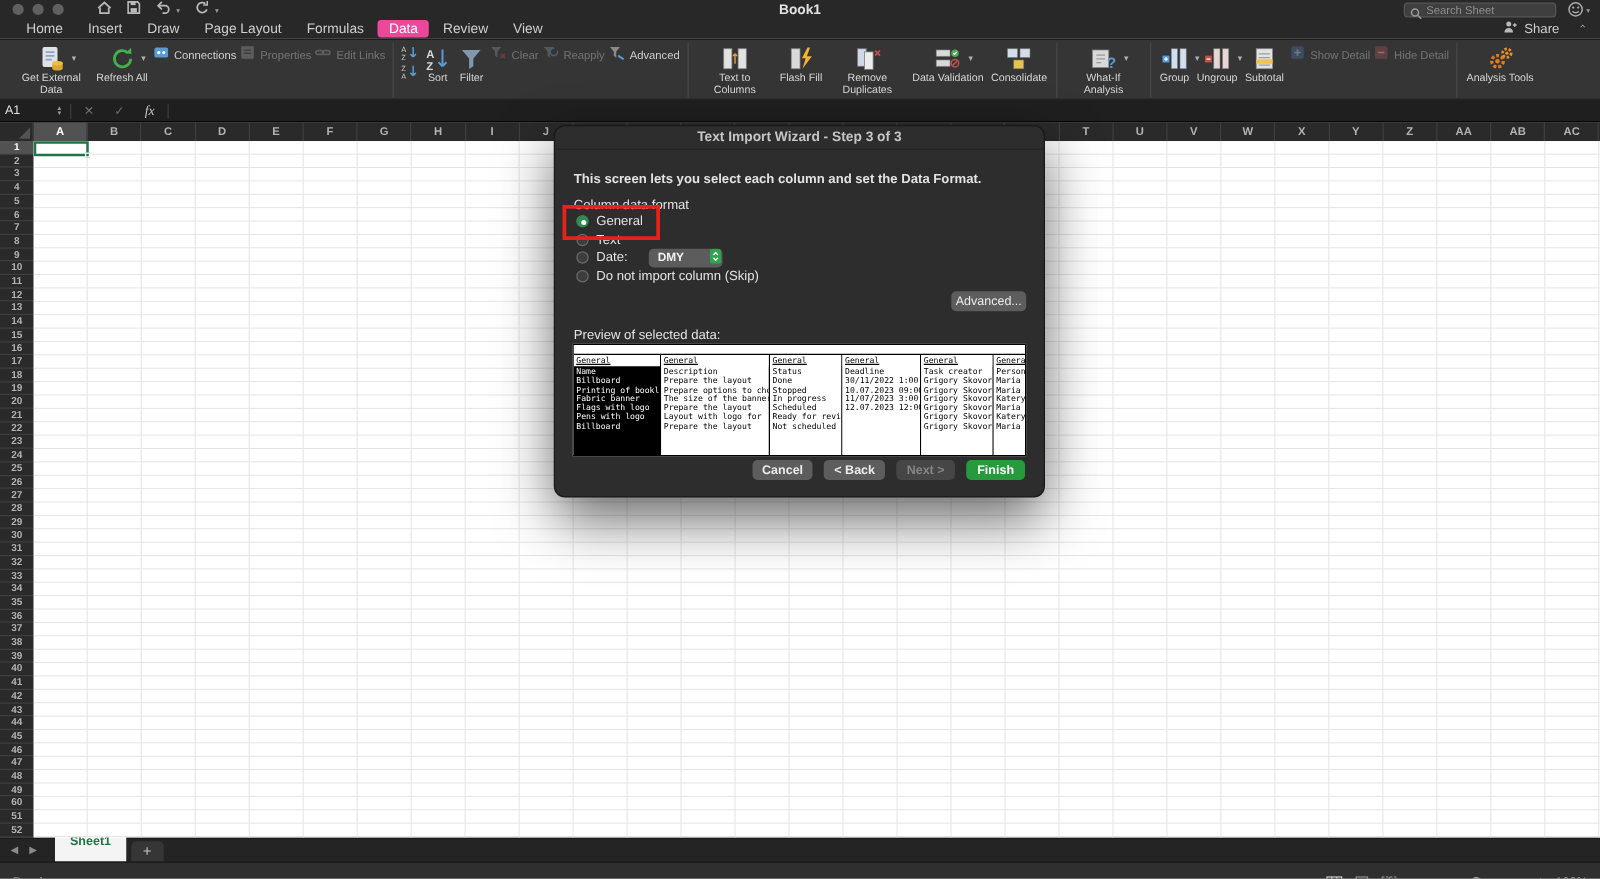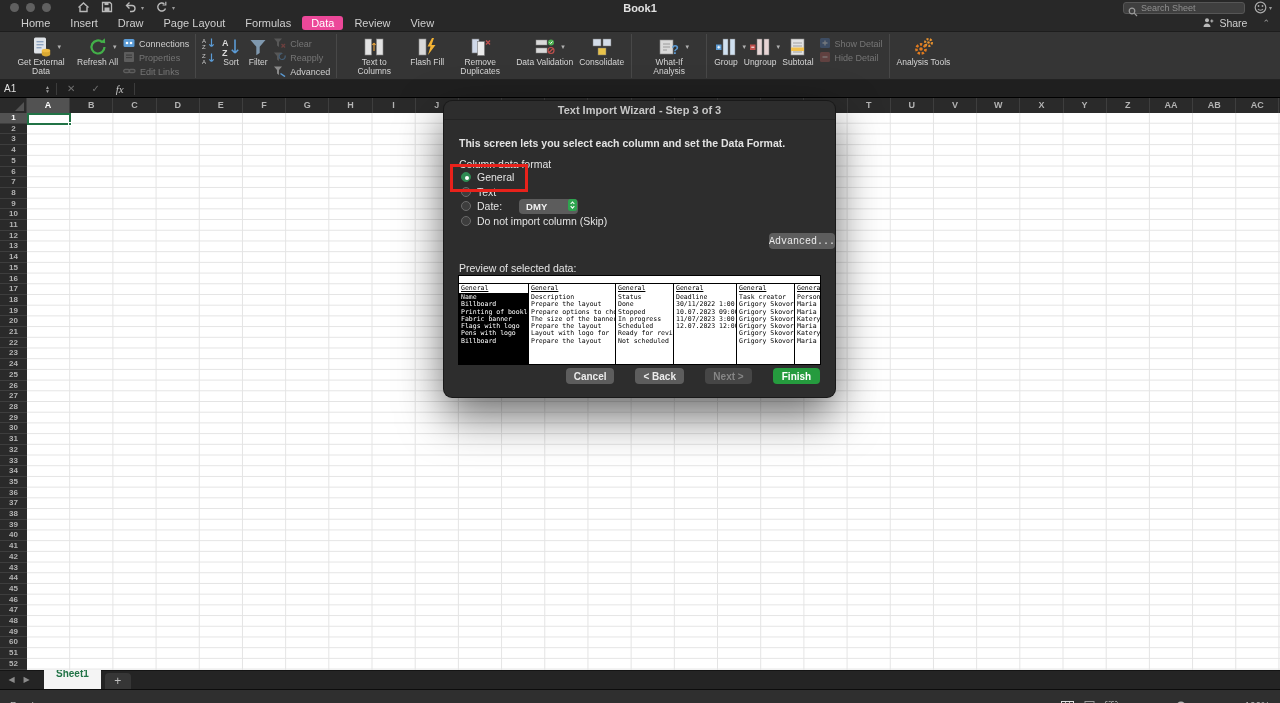--- a/index.html
+++ b/index.html
@@ -27,21 +27,21 @@
 
   
   .ribbon{display:flex;align-items:flex-start;height:49px;background:#353535;border-top:1px solid #1d1d1d;border-bottom:1px solid #222;padding:2px 2px 0 4px}
   .rgroup{display:flex;align-items:flex-start;padding:0 4px;border-right:1px solid #484848;height:44px}
   .rgroup:last-child{border-right:none}
   .rlarge{display:flex;flex-direction:column;align-items:center;padding:2px 3px;max-width:66px;border-radius:3px}
   .ricon{height:21px;display:flex;align-items:center;justify-content:center;position:relative}
   .rdd{font-size:7px;color:#b0b0b0;position:absolute;right:-9px;top:7px}
   .rlabel{font-size:8.5px;line-height:9px;color:#d6d6d6;text-align:center;margin-top:1px}
   .rlarge.dis,.rsmall.dis{opacity:.4}
-  .rstack{display:flex;flex-direction:column;gap:3px;padding:4px 2px}
+  .rstack{display:flex;flex-direction:row;gap:3px;padding:4px 2px}
   .rsmall{display:flex;align-items:center;gap:4px;height:11px}
   .rsmall .slabel{font-size:9px;color:#d0d0d0;white-space:nowrap}
   .ristack{display:flex;flex-direction:column;gap:4px;padding:4px 2px}
 
   
   .formulabar{height:18px;background:#1f1f1f;display:flex;align-items:center;border-bottom:1px solid #000}
   .namebox{width:54px;display:flex;align-items:center;justify-content:space-between;padding:0 4px;color:#e0e0e0;font-size:10px;height:100%}
   .stepper{display:flex;flex-direction:column;font-size:5px;color:#9a9a9a;line-height:4px}
   .vsep{width:1px;height:12px;background:#3c3c3c;margin:0 2px}
   .fb-btn{color:#6f6f6f;font-size:10px;padding:0 8px}
@@ -84,31 +84,31 @@
   .dlg-title{height:19px;line-height:19px;text-align:center;color:#c6c6c6;font-weight:bold;font-size:11px;border-bottom:1px solid #242424}
   .dlg-intro{position:absolute;left:15px;top:36px;font-weight:bold}
   .dlg-sect{position:absolute;left:15px;top:57px}
   .dlg-opts{position:absolute;left:17px;top:69px;width:350px}
   .opt{display:flex;align-items:center;height:14.5px;gap:6px}
   .radio{width:10px;height:10px;border-radius:50%;background:#3d3d3d;border:1px solid #6a6a6a;position:relative;flex:none}
   .radio.on{background:#2f8a53;border-color:#2f8a53}
   .radio.on::after{content:'';position:absolute;width:4px;height:4px;border-radius:50%;background:#fff;left:2.5px;top:2.5px}
   .dmy{display:inline-flex;align-items:center;background:#5c5c5c;border-radius:4px;height:15px;padding:0 1px 0 7px;margin-left:11px;font-size:9.5px;font-weight:bold;color:#f2f2f2;gap:21px}
   .redbox{position:absolute;left:6px;top:63px;width:78px;height:28px;border:3.5px solid #e8221b;pointer-events:none}
-  .dlg-adv{position:absolute;right:0;top:132px;min-width:60px;height:16px;background:#5d5d5d;border:none;border-radius:4px;color:#ececec;font-size:10px;font-family:Liberation Mono, monospace}
+  .dlg-adv{position:absolute;right:14px;top:132px;min-width:60px;height:16px;background:#5d5d5d;border:none;border-radius:4px;color:#ececec;font-size:10px;font-family:Liberation Sans, sans-serif}
   .dlg-pvlabel{position:absolute;left:15px;top:161px}
   .dlg-pvbox{position:absolute;left:14px;top:174px;width:363px;height:90px;background:#fff;border:1px solid #000;overflow:hidden}
   .pv-strip{height:8px;border-bottom:1px solid #000;background:#fff}
   .pv-cols{display:flex;height:80px}
   .pcol{border-right:1px solid #000;overflow:hidden;flex:none;background:#fff}
   .phead{height:9px;line-height:9px;font:6.5px "DejaVu Sans Mono",monospace;text-decoration:underline;color:#000;padding-left:2px;background:#fff;white-space:nowrap}
   .pbody{height:71px;color:#000}
   .pcol.sel .pbody{background:#000;color:#fff}
   .pcell{height:7.3px;line-height:7.4px;font:6.5px "DejaVu Sans Mono",monospace;white-space:nowrap;padding-left:2px}
-  .dlg-buttons{position:absolute;right:15px;top:267px;display:flex;gap:21px}
+  .dlg-buttons{position:absolute;right:15px;top:267px;display:flex;gap:9px}
   .dbtn{min-width:47px;height:16px;background:#5d5d5d;border:none;border-radius:4px;color:#ececec;font-size:10px;font-weight:bold;font-family:inherit;padding:0 8px}
   .dbtn.disabled{background:#464646;color:#868686}
   .dbtn.primary{background:#259b3e;color:#fff}
 </style>
 </head>
 <body>
 
 <div class="app">
 
   <div class="topbar">

